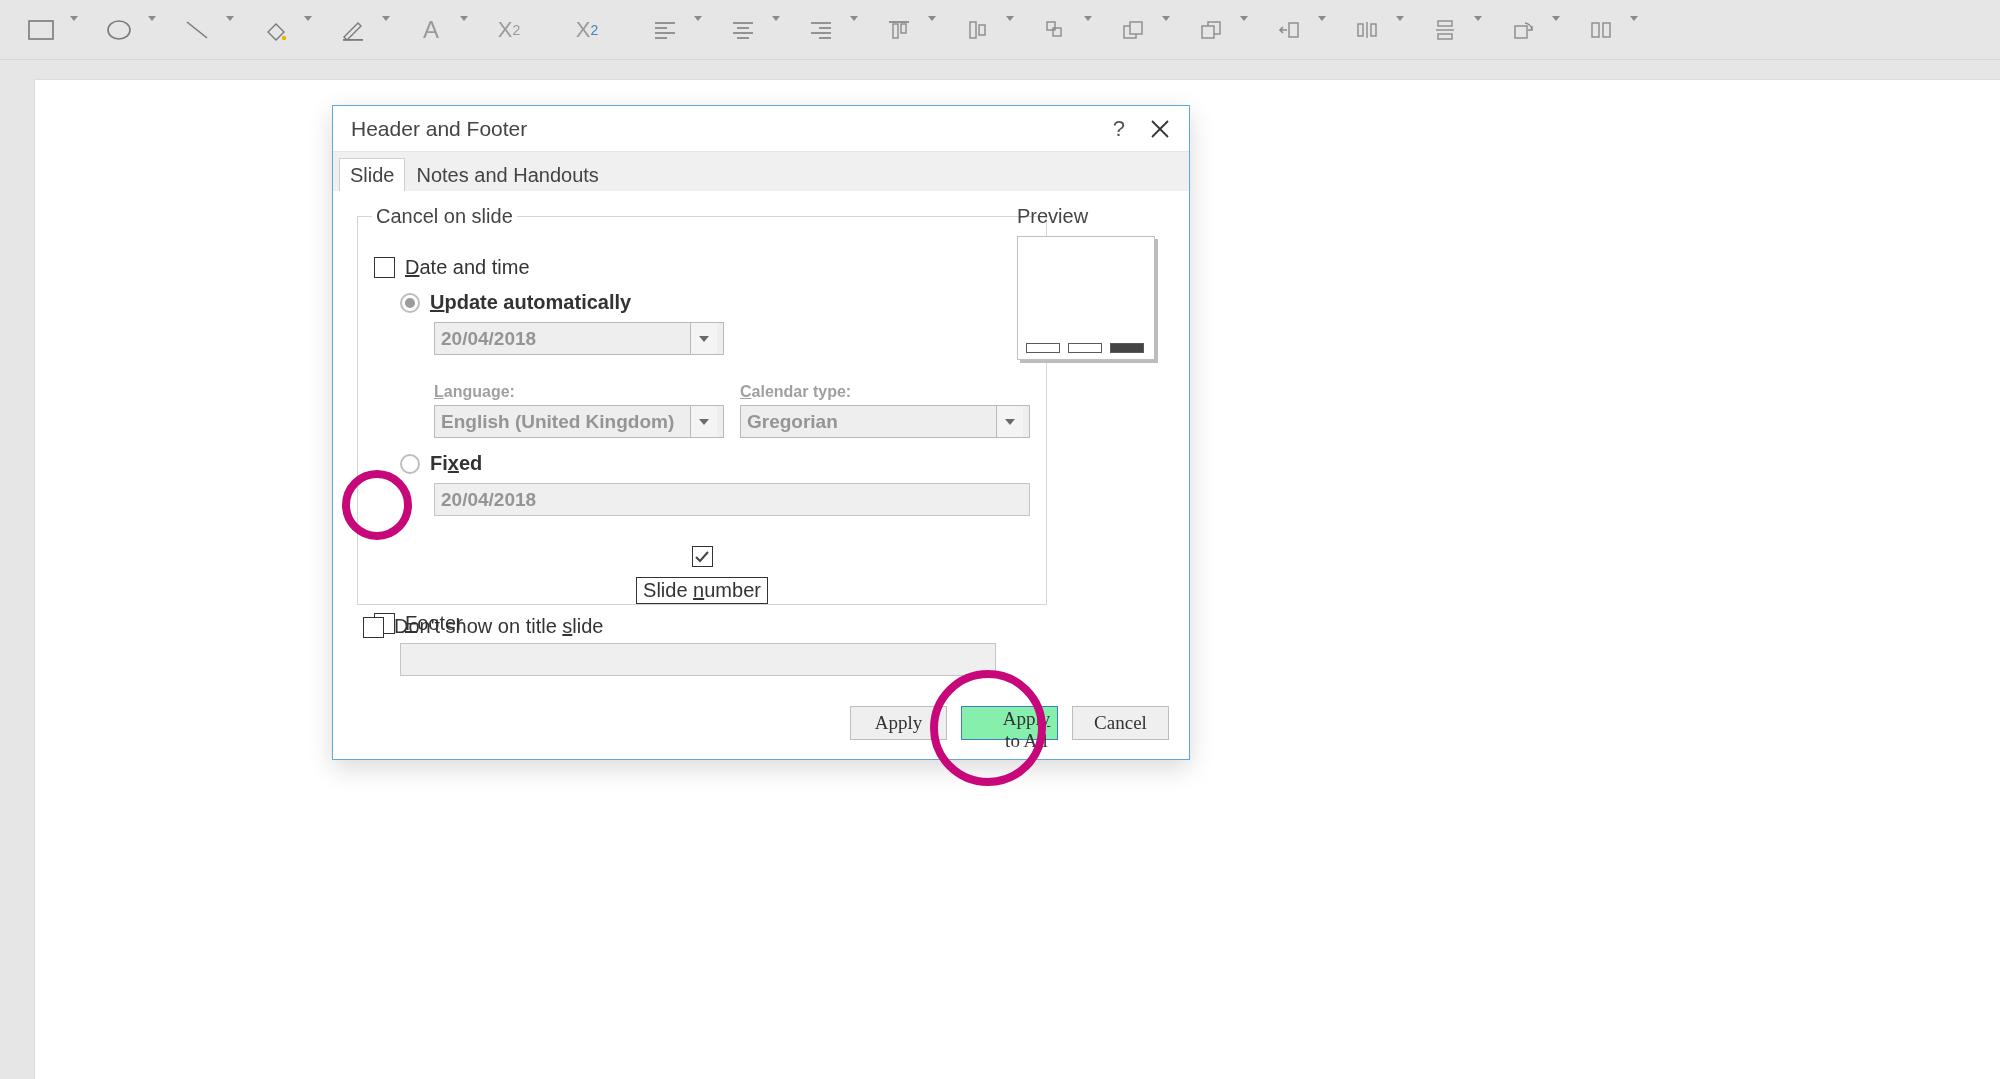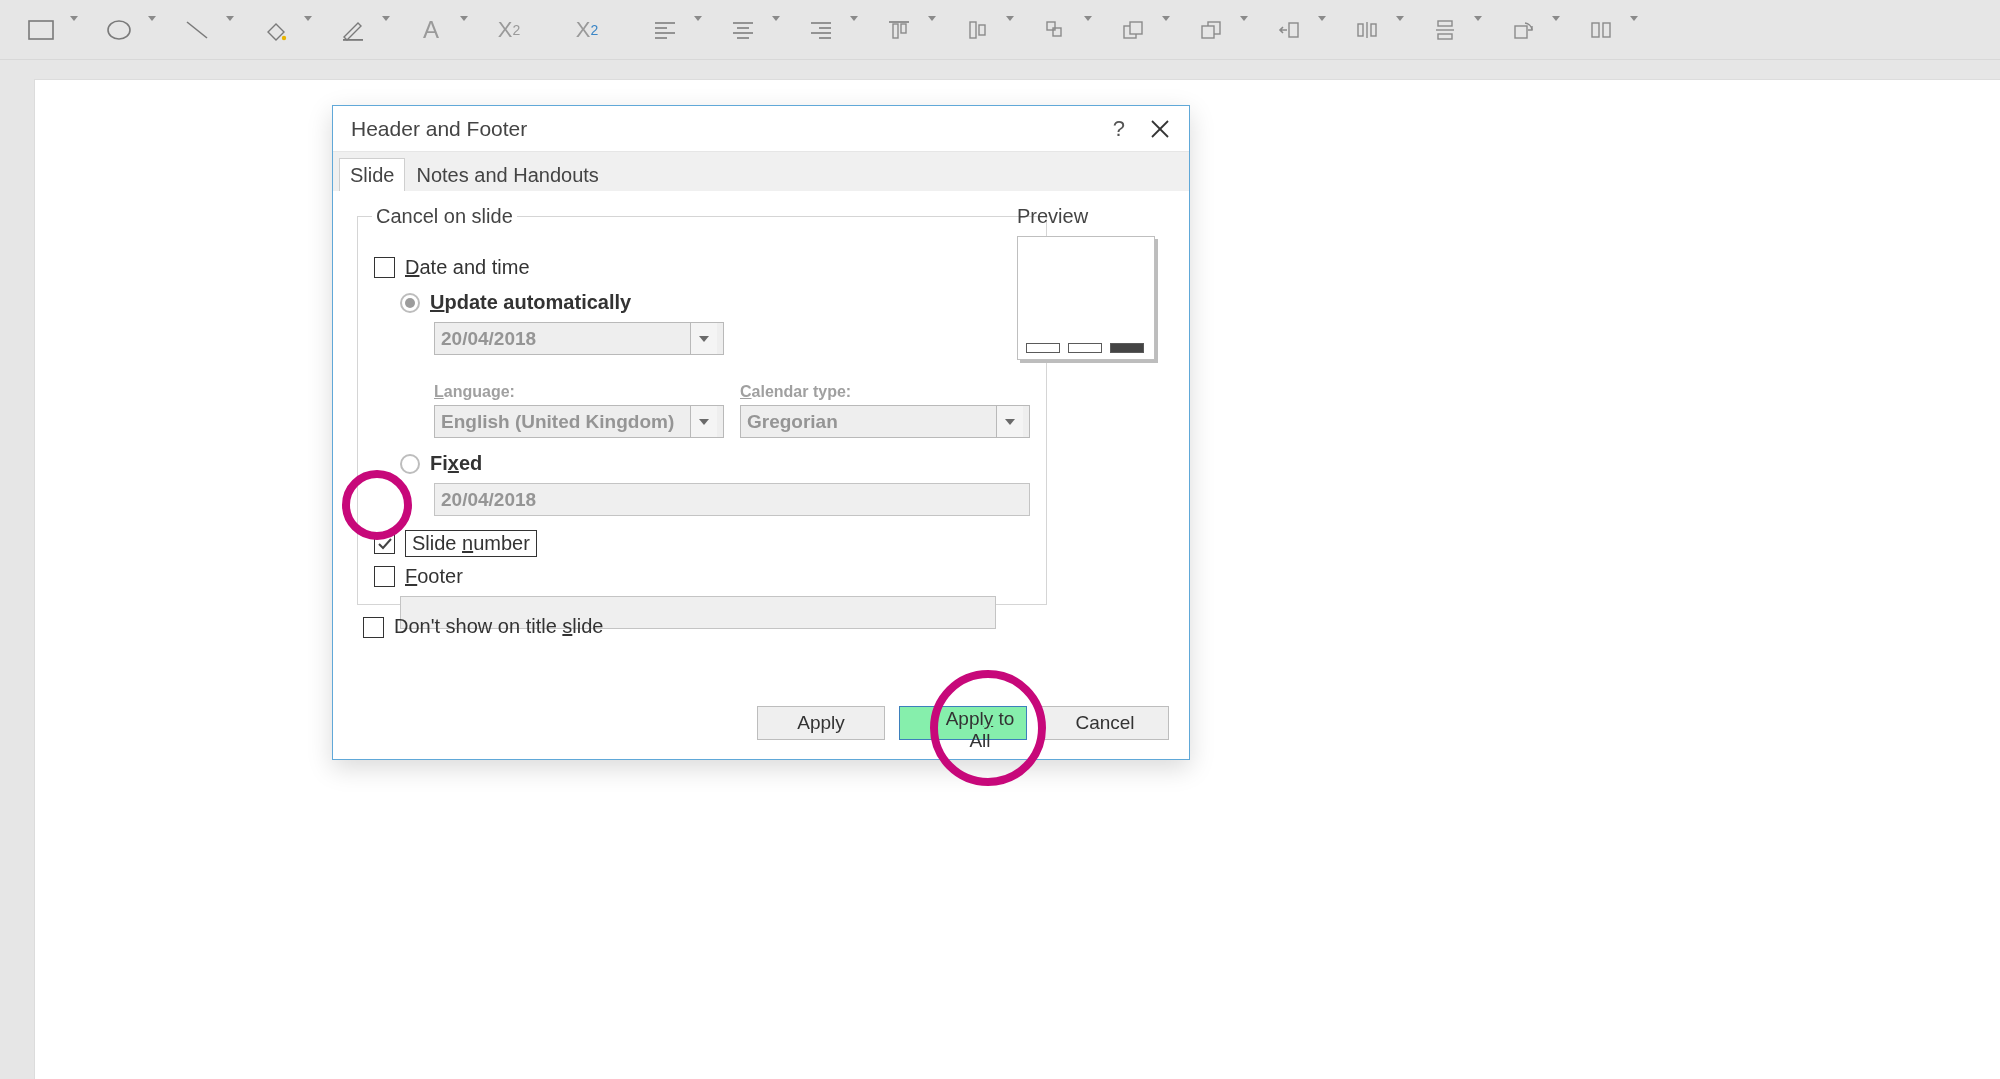--- a/index.html
+++ b/index.html
@@ -72,22 +72,22 @@
   .preview-wrap { position:absolute; right:22px; top:14px; width:150px;}
   .preview-title { font-size:20px; color:#444; margin-bottom:8px;}
   .preview-box { width:138px; height:124px; border:1px solid #bfbfbf; background:#fff; box-shadow:3px 3px 0 #bdbdbd; position:relative;}
   .ph { position:absolute; height:10px; border:1px solid #5a5a5a; background:#fff;}
   .ph.fill { background:#444;}
   .button-row {
     position:absolute; left:0; right:0; bottom:0; height:72px; display:flex; align-items:center; justify-content:flex-end;
     gap:14px; padding-right:20px;
   }
   button.dlg-btn {
-    width:128px; height:34px; background:#efefef; border:1px solid #bdbdbd; font-size:19px; color:#333;
-    font-family:Liberation Sans, sans-serif; cursor:pointer;
+    width:97px; height:34px; background:#efefef; border:1px solid #bdbdbd; font-size:19px; color:#333;
+    font-family:Liberation Serif, serif; cursor:pointer;
   }
   button.dlg-btn.sel { border:1.5px solid #3d7fbc; background:#86efac;padding-left:40px;}
   
   .hl-circle { position:absolute; border:8px solid #c7087a; border-radius:50%; pointer-events:none;}
 </style>
 </head>
 <body>
 
 <div class="app">
 
@@ -360,21 +360,21 @@
             <span class="radio" style="border-color:#bdbdbd;"></span>
             <label class="label">Fi<span style="text-decoration:underline;">x</span>ed</label>
           </div>
           <div class="sub-indent" style="margin-top:6px;">
             <div class="textbox" style="width:596px;">
               <span>20/04/2018</span>
             </div>
           </div>
         </div>
 
-        <div class="row" style="margin-left:2px; margin-top:14px;">
+        <div class="row" style="margin-left:2px; margin-top:30px;flex-direction:column;">
           <span class="checkbox checked">
             <svg width="16" height="16">
                 <polyline points="2,8 6,12 14,3" fill="none" stroke="#444" stroke-width="2"></polyline>
               </svg>
           </span>
           <span style="border:1px solid #333; padding:1px 6px 1px 6px; font-size:20px;">Slide <span style="text-decoration:underline;">n</span>umber</span>
         </div>
 
         <div class="row" style="margin-left:2px; margin-top:4px;">
           <span class="checkbox">

